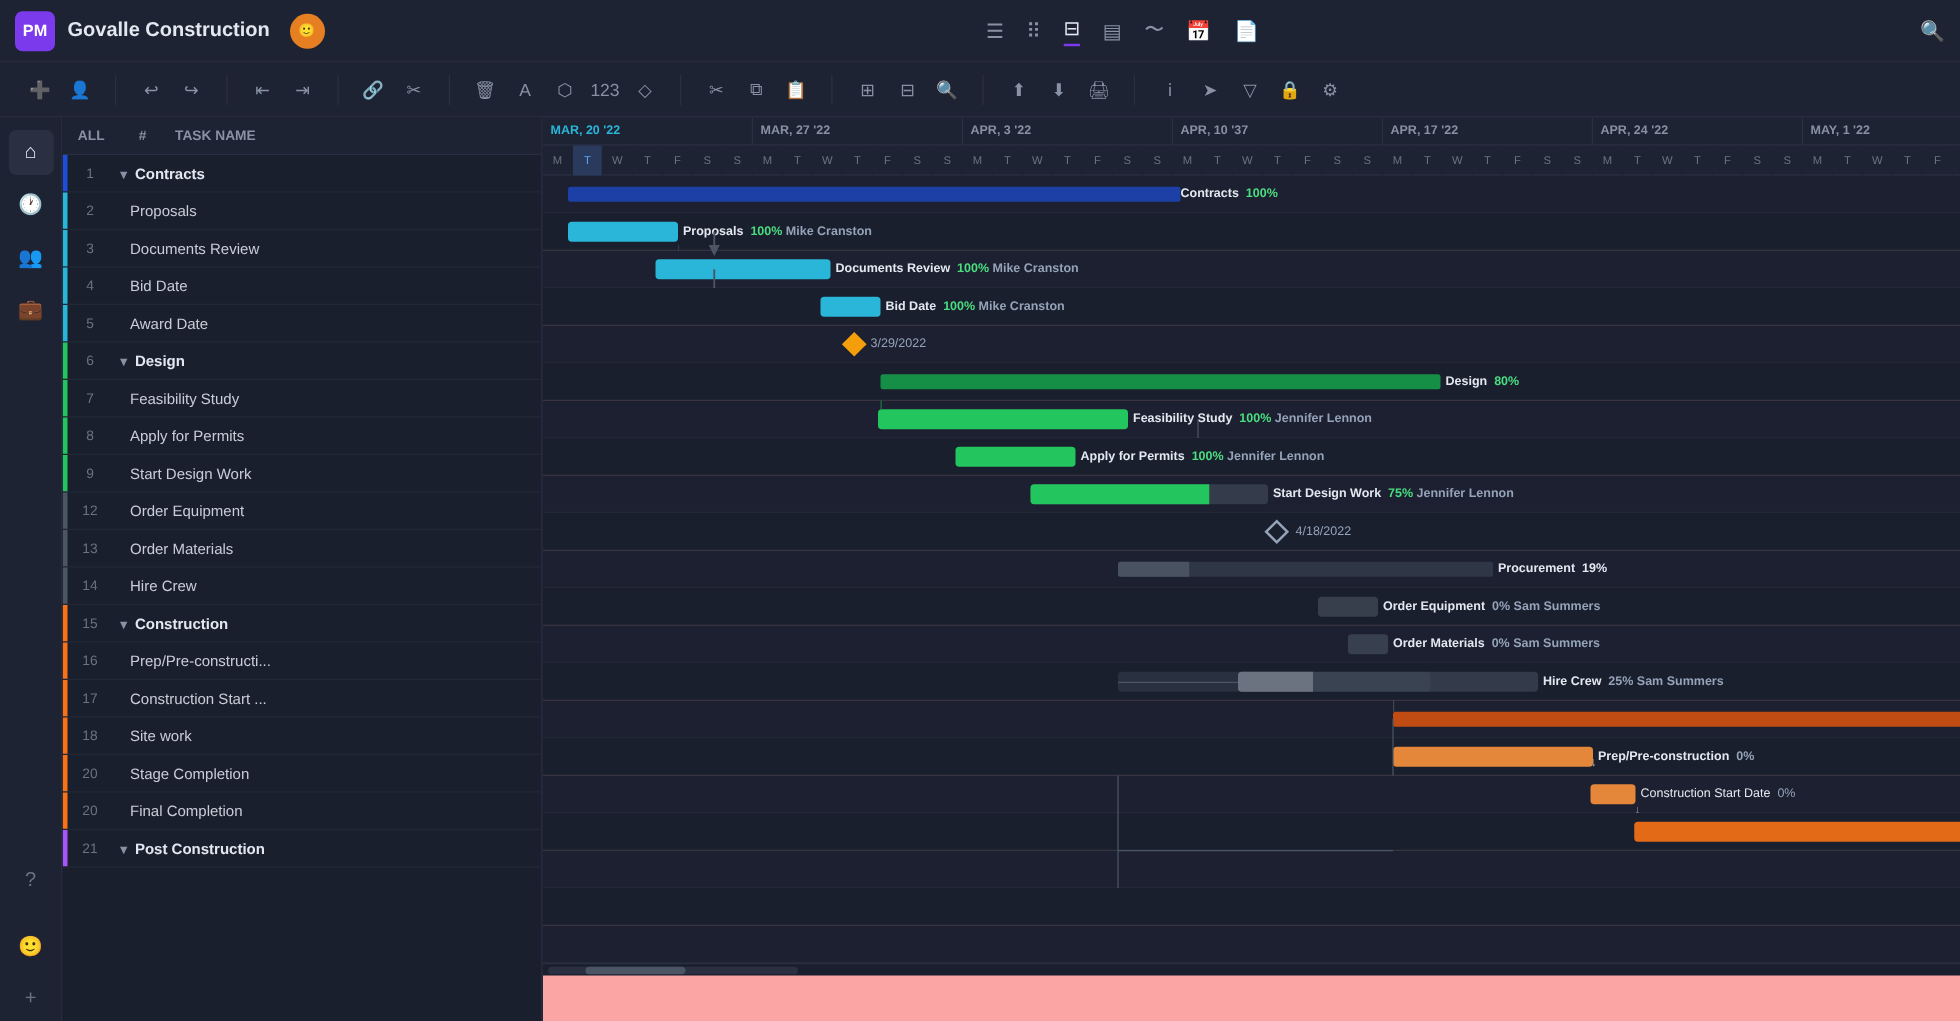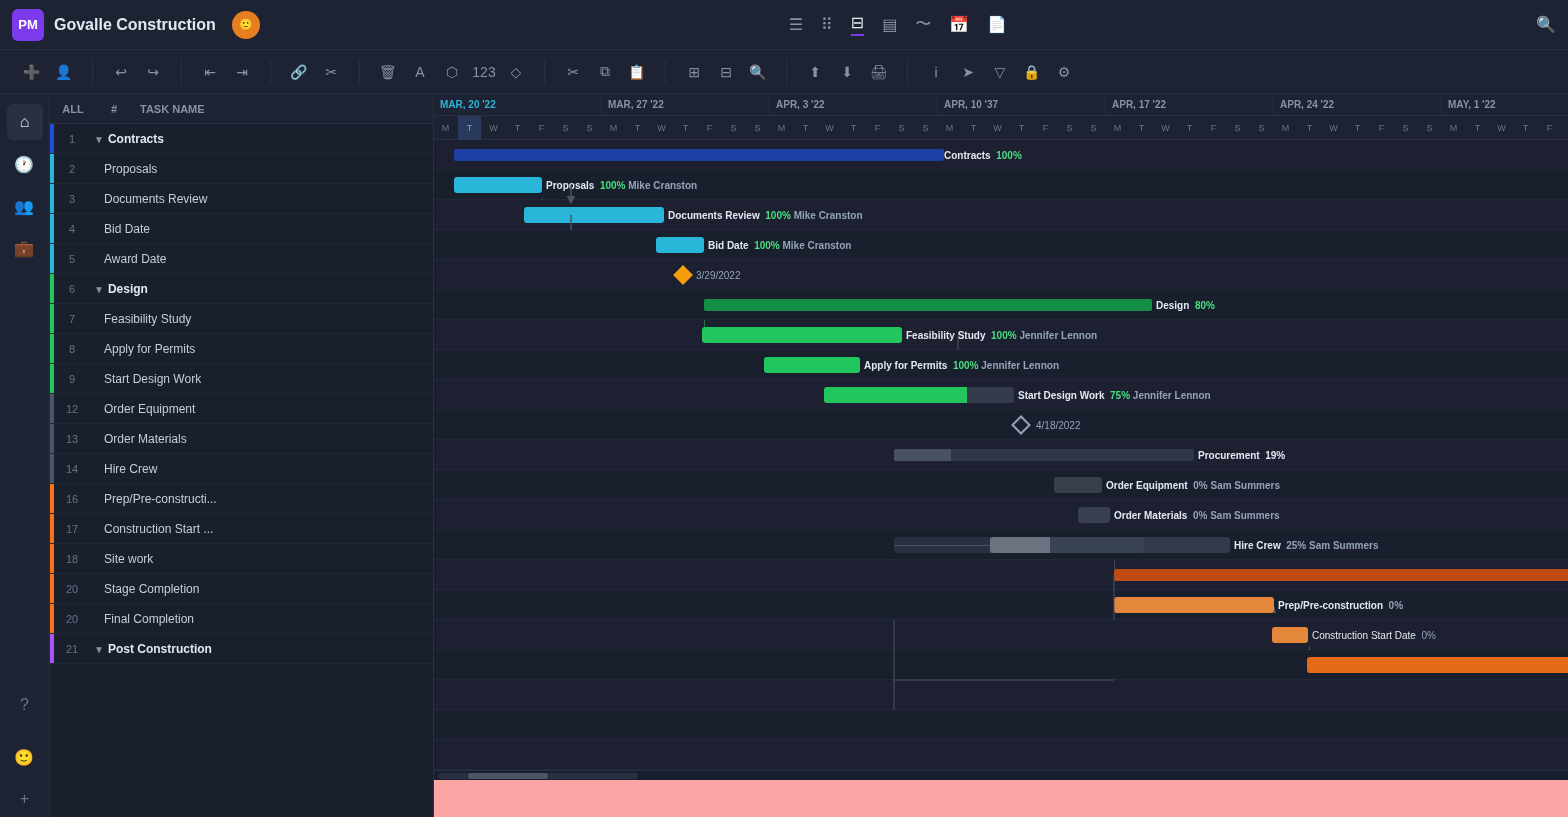--- a/index.html
+++ b/index.html
@@ -262,20 +262,25 @@
         <div class="task-num">13</div>
         <div class="task-name sub">Order Materials</div>
       </div>
 
       <div class="task-row">
         <div class="color-bar" style="background:#4b5563"></div>
         <div class="task-num">14</div>
         <div class="task-name sub">Hire Crew</div>
       </div>
 
+      <div class="task-row">
+        <div class="color-bar" style="background:#f97316"></div>
+        <div class="task-num">15</div>
+        <div class="task-name group"><span class="expand-icon">▼</span>Construction</div>
+      </div>
 
       <div class="task-row">
         <div class="color-bar" style="background:#f97316"></div>
         <div class="task-num">16</div>
         <div class="task-name sub">Prep/Pre-constructi...</div>
       </div>
 
       <div class="task-row">
         <div class="color-bar" style="background:#f97316"></div>
         <div class="task-num">17</div>

